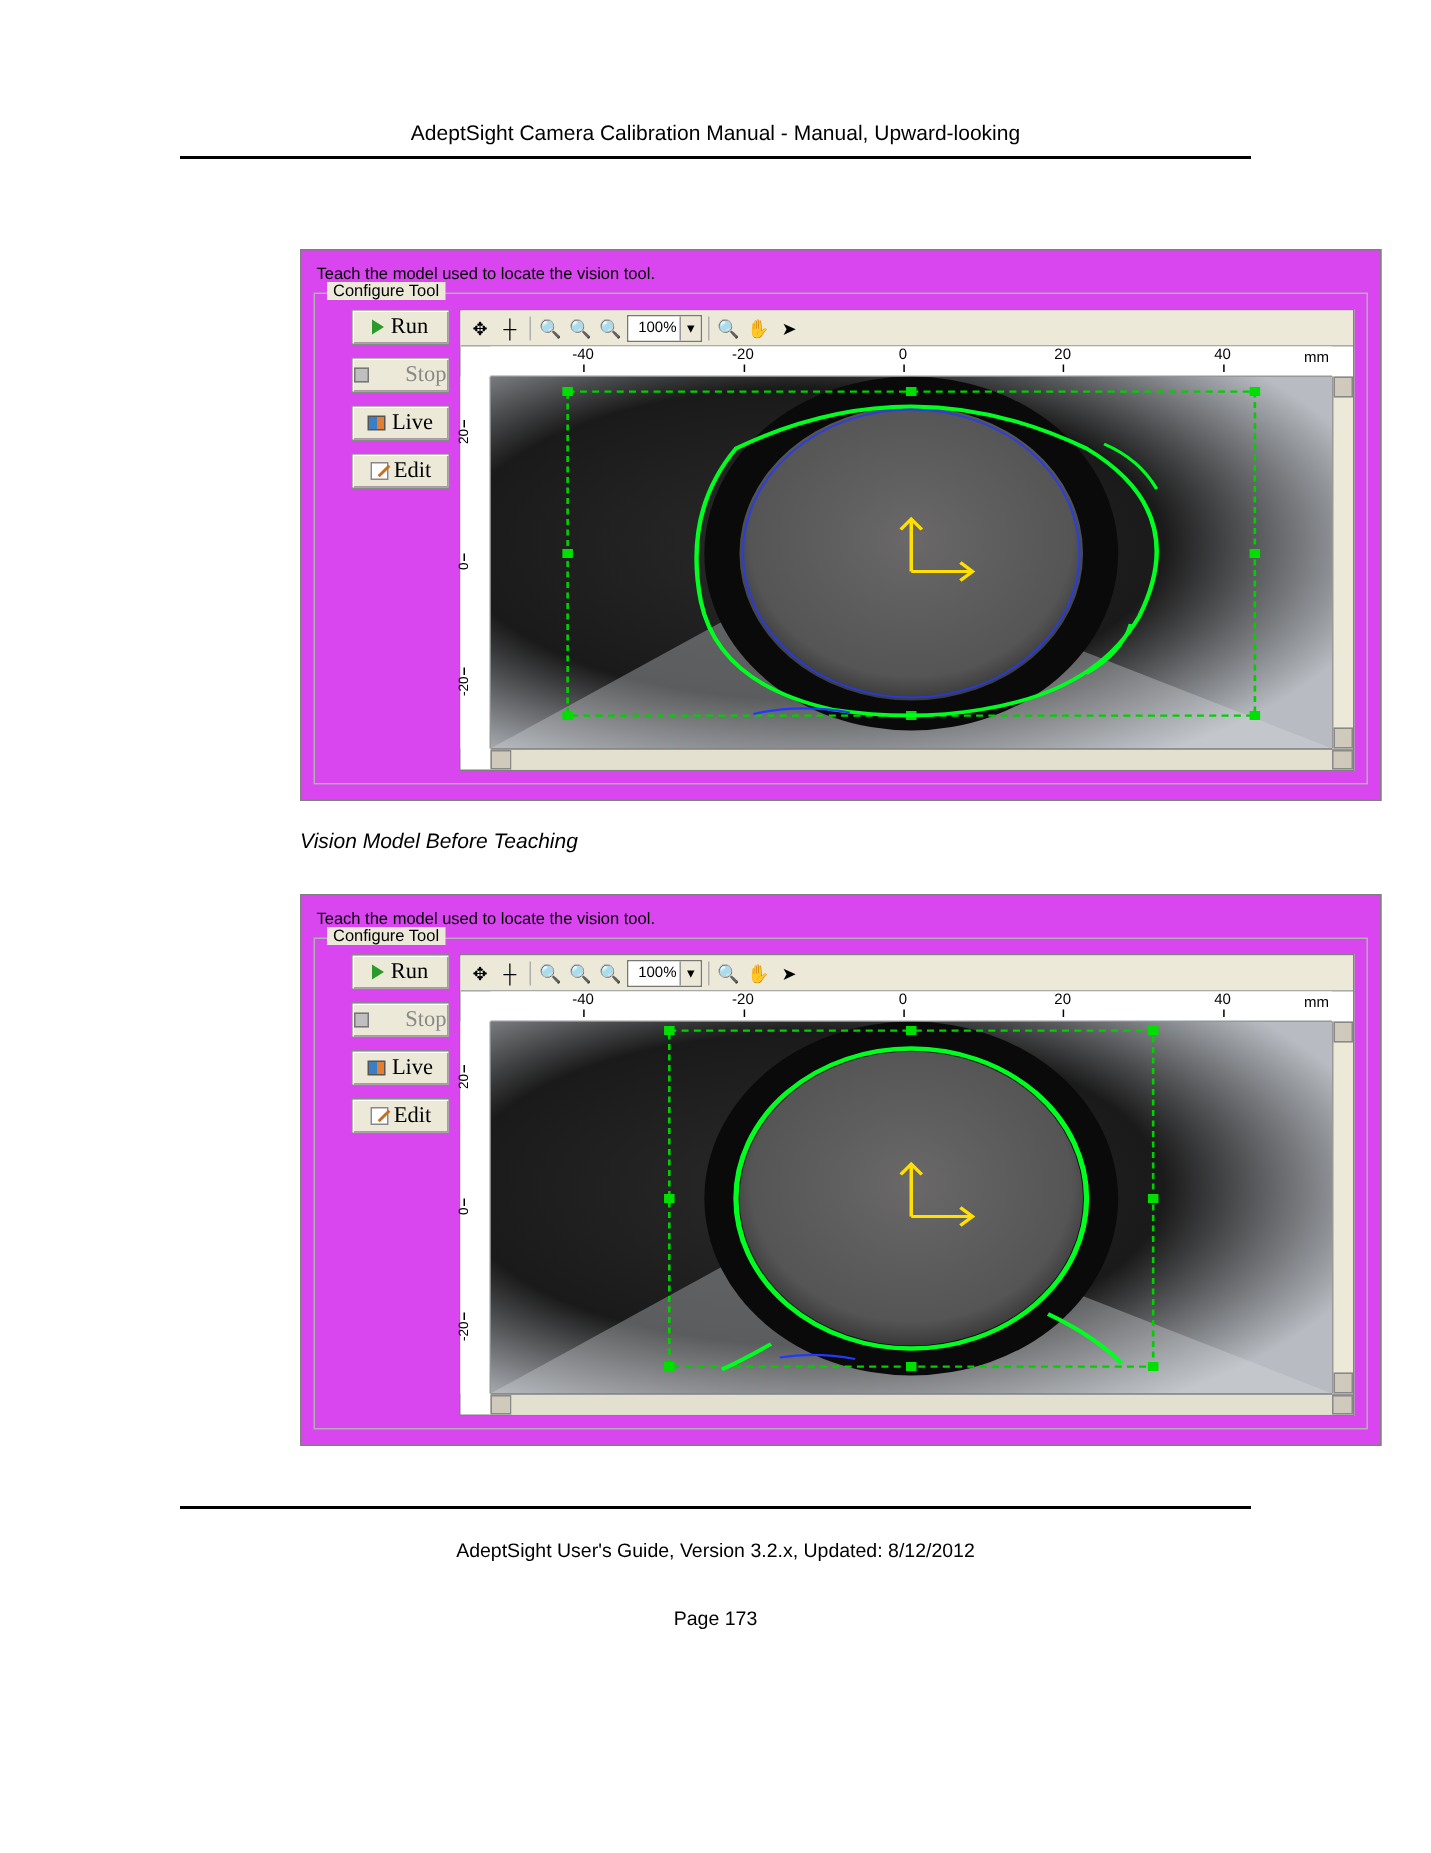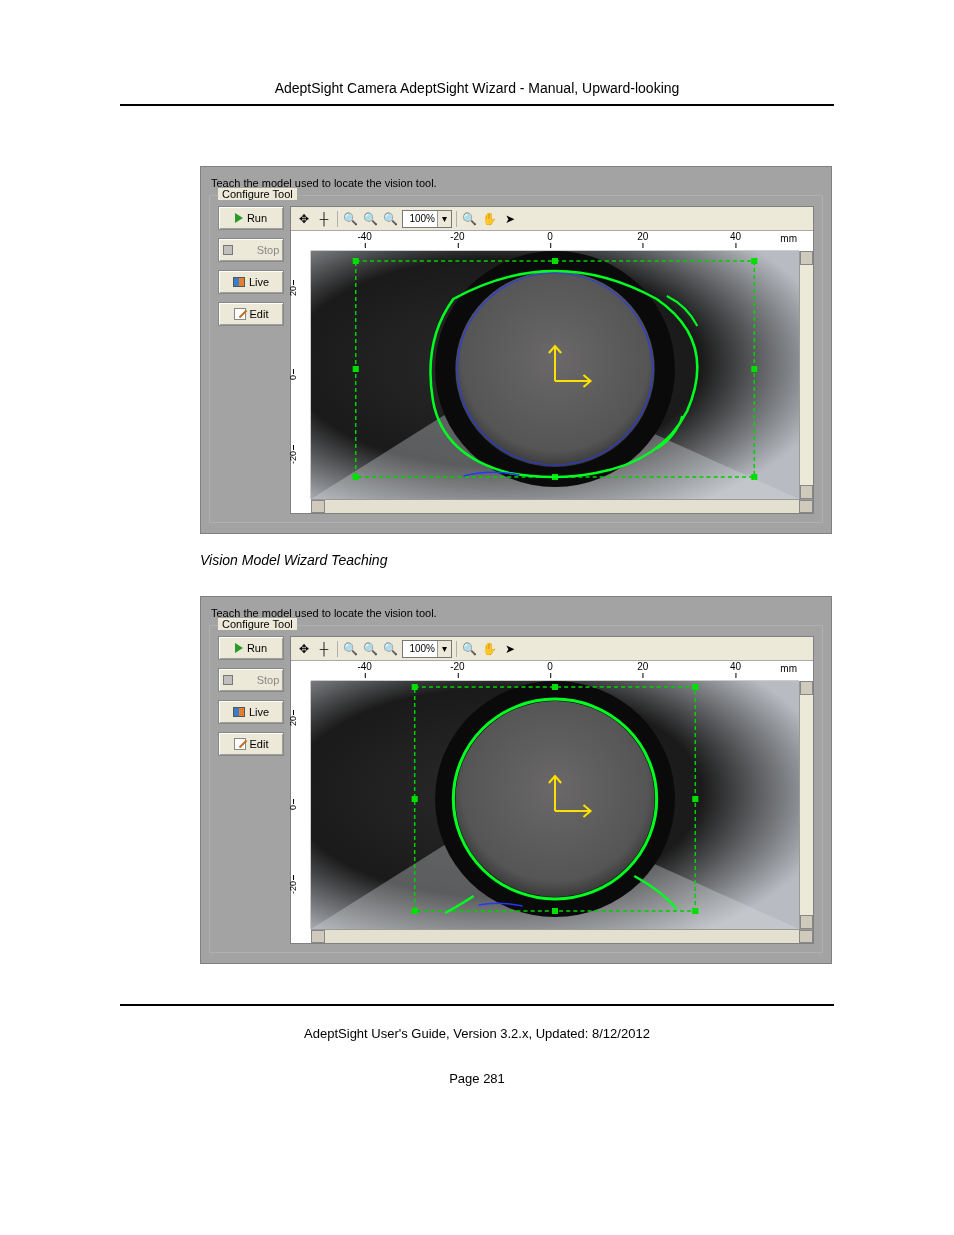--- a/index.html
+++ b/index.html
@@ -1,27 +1,27 @@
 <!DOCTYPE html>
 <html><head>
 <meta charset="utf-8">
 <style>
   * { box-sizing: border-box; margin: 0; padding: 0; }
   body { font-family: Verdana, Geneva, sans-serif; background: #fff; width: 954px; margin: 0 auto; color: #000; }
   .page { padding: 80px 120px 40px 120px; }
   .header { text-align: center; font-size: 14px; margin-bottom: 8px; }
   .hr { border: none; border-top: 2px solid #000; margin: 0 0 60px 0; }
   .panel-wrap { margin-left: 80px; margin-bottom: 18px; }
-  .panel { width: 632px; background: #a3a3a3; border: 1px solid #808080; position: relative; padding: 6px 8px 10px 8px; font-family: Tahoma, sans-serif; font-size: 11px; }
+  .panel { width: 721px; background: #d946ef; border: 1px solid #808080; position: relative; padding: 6px 8px 10px 8px; font-family: Tahoma, sans-serif; font-size: 11px; }
   .instruction { font-size: 11px; padding: 4px 2px 6px 2px; }
-  .fieldset { border: 1px solid #b0b0b0; padding: 10px 8px 8px 8px; position: relative; }
+  .fieldset { border: 1px solid #b0b0b0; padding: 10px 8px 8px 24px; position: relative; }
   .legend { position: absolute; top: -8px; left: 8px; background: #ece9d8; padding: 0 4px; font-size: 11px; }
   .row { display: flex; gap: 6px; }
   .btncol { display: flex; flex-direction: column; gap: 8px; width: 66px; }
-  .wbtn { height: 24px; border: 1px solid #888; background: #ece9d8; display: flex; align-items: center; justify-content: center; gap: 4px; font-size: 11px; box-shadow: inset 1px 1px 0 #fff, inset -1px -1px 0 #a0a0a0; cursor: pointer; }
+  .wbtn { height: 24px; border: 1px solid #888; background: #ece9d8; display: flex; align-items: center; justify-content: center; gap: 4px; font-size: 15px; box-shadow: inset 1px 1px 0 #fff, inset -1px -1px 0 #a0a0a0; cursor: pointer; font-family: Liberation Serif, serif; }
   .wbtn.disabled { color: #888; gap: 24px; }
   .tri-green { width: 0; height: 0; border-top: 5px solid transparent; border-bottom: 5px solid transparent; border-left: 8px solid #2a9a2a; }
   .sq-grey { width: 10px; height: 10px; background: #bfbfbf; border: 1px solid #777; }
   .live-ic { width: 12px; height: 10px; background: linear-gradient(90deg,#3a7ec7 50%,#e08030 50%); border:1px solid #555; }
   .edit-ic { width: 12px; height: 12px; background: #fff; border: 1px solid #888; position: relative; }
   .edit-ic:after { content:""; position:absolute; width:10px; height:2px; background:#c07020; transform: rotate(-45deg); top:4px; left:3px; }
   .viewer { flex: 1; display: flex; flex-direction: column; border: 1px solid #808080; background: #fff; }
   .toolbar { height: 24px; background: #ece9d8; border-bottom: 1px solid #aaa; display: flex; align-items: center; gap: 2px; padding: 0 4px; }
   .tb { width: 18px; height: 18px; border: 1px solid transparent; display: flex; align-items: center; justify-content: center; font-size: 12px; color: #000; }
   .sep { width: 1px; height: 16px; background: #b0b0b0; margin: 0 2px; }
@@ -45,21 +45,21 @@
   .hscroll .track { flex:1; background:#e4e0cf; }
   .caption { font-style: italic; font-size: 14px; margin-left: 80px; margin-bottom: 28px; }
   .footer-hr { border: none; border-top: 2px solid #000; margin: 40px 0 20px 0; }
   .footer { text-align: center; font-size: 13px; margin-bottom: 30px; }
   .pagenum { text-align: center; font-size: 13px; }
 </style>
 </head>
 <body>
 
 <div class="page">
-  <div class="header">AdeptSight Camera AdeptSight Wizard - Manual, Upward-looking</div>
+  <div class="header">AdeptSight Camera Calibration Manual - Manual, Upward-looking</div>
   <hr class="hr">
 
   <div class="panel-wrap">
     <div class="panel">
       <div class="instruction">Teach the model used to locate the vision tool.</div>
       <div class="fieldset">
         <div class="legend">Configure Tool</div>
         <div class="row">
           <div class="btncol">
             <div class="wbtn">
@@ -165,21 +165,21 @@
               <span class="arr"></span>
               <span class="track"></span>
               <span class="arr"></span>
             </div>
           </div>
         </div>
       </div>
     </div>
   </div>
 
-  <div class="caption">Vision Model Wizard Teaching</div>
+  <div class="caption">Vision Model Before Teaching</div>
 
   <div class="panel-wrap">
     <div class="panel">
       <div class="instruction">Teach the model used to locate the vision tool.</div>
       <div class="fieldset">
         <div class="legend">Configure Tool</div>
         <div class="row">
           <div class="btncol">
             <div class="wbtn">
                 <span class="tri-green"></span>
@@ -271,14 +271,14 @@
               <span class="arr"></span>
             </div>
           </div>
         </div>
       </div>
     </div>
   </div>
 
   <hr class="footer-hr">
   <div class="footer">AdeptSight User's Guide,  Version 3.2.x, Updated: 8/12/2012</div>
-  <div class="pagenum">Page 281</div>
+  <div class="pagenum">Page 173</div>
 </div>
 
 </body></html>

